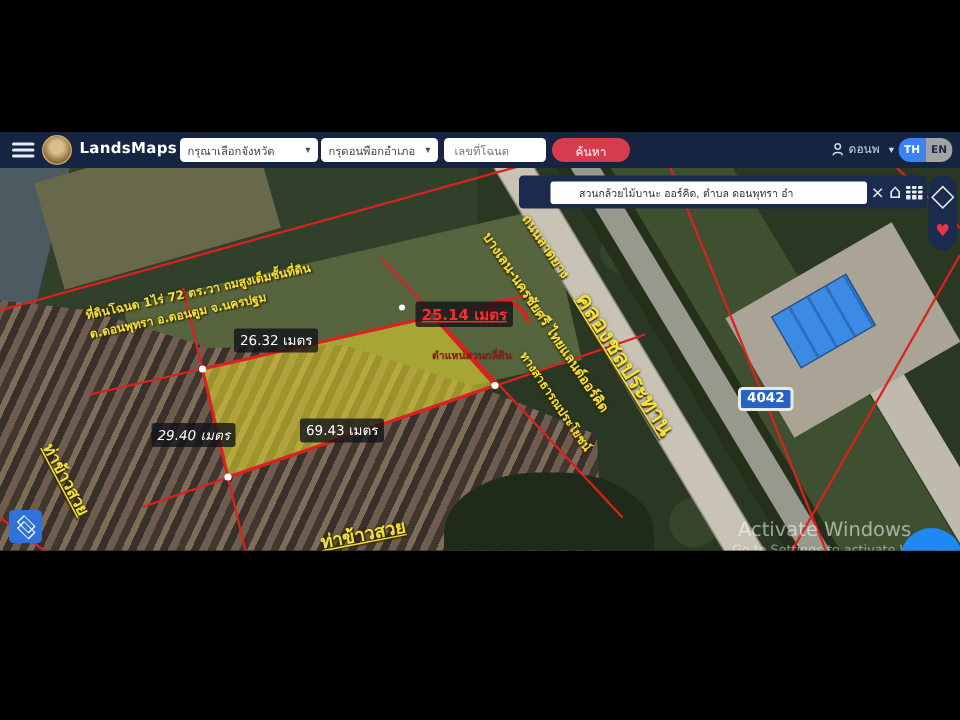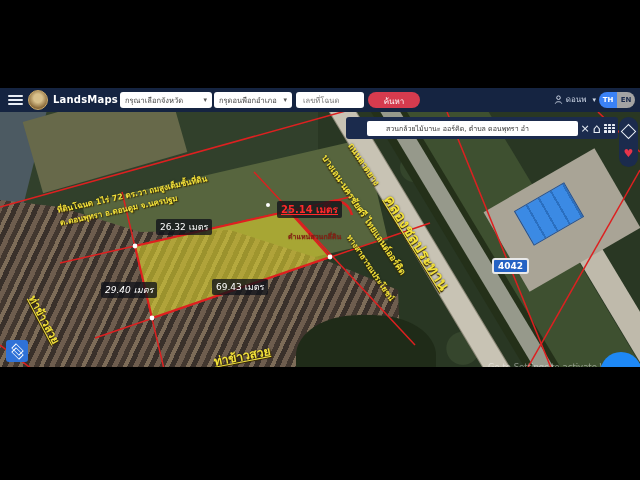--- a/index.html
+++ b/index.html
@@ -204,21 +204,21 @@
       <div class="ylabel" style="left:356px;top:28px;font-size:9px;transform:rotate(56deg);">ถนนลาดยาง</div>
       <div class="ylabel" style="left:330px;top:40px;font-size:9px;transform:rotate(56deg);">บางเลน-นครชัยศรี ไทยแลนด์ออร์คิด</div>
       <div class="ylabel" style="left:398px;top:78px;font-size:15px;transform:rotate(58deg);text-decoration:underline;">คลองชลประทาน</div>
       <div class="ylabel" style="left:354px;top:120px;font-size:8px;transform:rotate(56deg);">ทางสาธารณประโยชน์</div>
       <div class="ylabel" style="left:40px;top:180px;font-size:11px;transform:rotate(62deg);text-decoration:underline;">ท่าข้าวสวย</div>
       <div class="ylabel" style="left:212px;top:240px;font-size:12px;transform:rotate(-11deg);text-decoration:underline;">ท่าข้าวสวย</div>
 
       <div class="chip" style="left:156px;top:107px;">26.32 เมตร</div>
       <div class="chip red" style="left:277px;top:89px;text-decoration:underline;">25.14 เมตร</div>
       <div class="chip" style="left:101px;top:170px;font-style:italic;">29.40 เมตร</div>
-      <div class="chip" style="left:212px;top:167px;">69.43 เมตร</div>
+      <div class="chip" style="left:200px;top:167px;">69.43 เมตร</div>
       <div class="pos-label" style="left:288px;top:119px;">ตำแหน่สวนกลี่ดิน</div>
       <div class="badge" style="left:468px;top:146px;margin-left:24px;">4042</div>
 
       <div class="msearch">
         <input value="สวนกล้วยไม้บานะ ออร์คิด, ตำบล ดอนพุทรา อำ" style="">
         <span class="mbtn">×</span>
         <span class="mbtn" style="font-size:13px;">⌂</span>
         <span class="gridicon">
           <i></i>
             <i></i>
@@ -256,19 +256,20 @@
           <span class="sh-poly"></span>
         </div>
         <div class="tool">
           <span class="sh-rect"></span>
         </div>
         <div class="tool">
           <span class="sh-circle"></span>
         </div>
       </div>
 
+      <div class="wm1">Activate Windows</div>
       <div class="wm2">Go to Settings to activate Windows</div>
       <div class="fab">
         <span>•••</span>
       </div>
     </div>
   </div>
 </div>
 
 </body></html>

